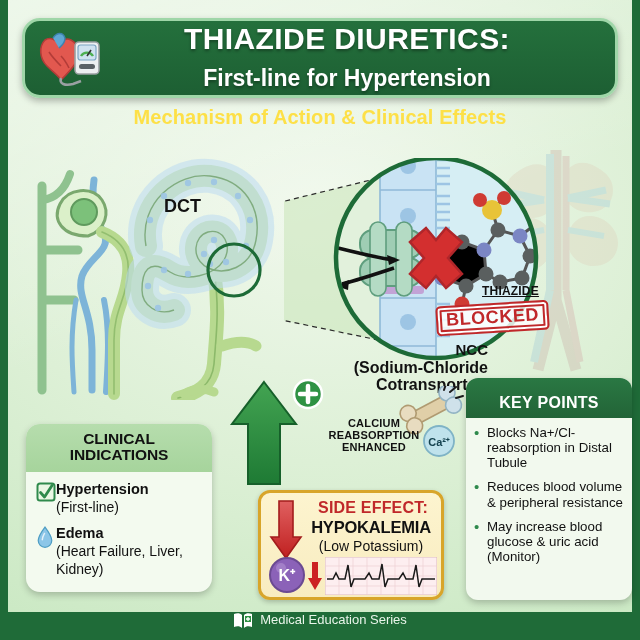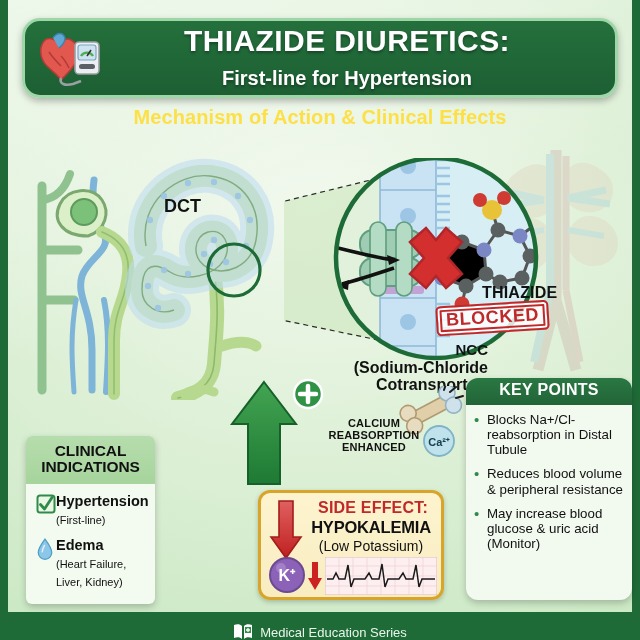--- a/index.html
+++ b/index.html
@@ -33,39 +33,40 @@
     box-shadow:0 3px 7px rgba(0,0,0,.28);
     display:flex; align-items:center; padding:0 6px;
   }
   .hdr-icon{ width:74px; height:64px; flex:0 0 74px; }
   .hdr-text{ flex:1; text-align:center; padding-right:20px; }
   .hdr-t1{
     color:#fff; font-size:30px; font-weight:bold; letter-spacing:.4px;
     line-height:1.02; text-shadow:0 2px 3px rgba(0,0,0,.35);
   }
   .hdr-t2{
-    color:#fff; font-size:20px; font-weight:bold; line-height:1.15;
+    color:#fff; font-size:23px; font-weight:bold; line-height:1.15;
     margin-top:10px; text-shadow:0 2px 3px rgba(0,0,0,.35);
   }
   .subtitle{
     position:absolute; top:106px; left:0; width:640px; text-align:center;
     font-size:20px; font-weight:bold; color:#fde047; letter-spacing:.1px;
   }
 
   
   .nephron{ position:absolute; left:10px; top:150px; width:300px; height:250px; }
   .dct-label{
     position:absolute; left:156px; top:196px; font-size:18px; font-weight:bold; color:#111;
   }
 
   
   .magnifier{ position:absolute; left:276px; top:158px; width:288px; height:212px; }
   .thiazide-label{
-    position:absolute; left:474px; top:284px; font-size:16px; font-weight:bold; color:#111;
+    position:absolute; left:474px; top:284px; font-size:12px; font-weight:bold; color:#111;
     letter-spacing:.2px;
+    text-decoration:underline;
   }
   .ncc-label{
     position:absolute; left:340px; top:318px; width:140px; text-align:right;
     font-size:15px; font-weight:bold; color:#111; line-height:1.08;margin-top:24px;
   }
   .ncc-sub{ font-size:16px; font-weight:bold; display:block; margin-top:1px; }
   .blocked-stamp{
     position:absolute; left:428px; top:303px;
     transform:rotate(-3.5deg);
     border:2.5px solid #c0282a; border-radius:5px;
@@ -99,58 +100,58 @@
     position:absolute; left:38px; top:25px; width:144px; text-align:center;
     font-size:16.5px; font-weight:bold; color:#111; letter-spacing:-.2px;
   }
   .se-sub{
     position:absolute; left:38px; top:45px; width:144px; text-align:center;
     font-size:14px; color:#111;
   }
 
   
   .ci-card{
-    position:absolute; left:18px; top:436px; width:129px; height:168px;
-    background:#f3faef; border-radius:6px;
+    position:absolute; left:18px; top:424px; width:186px; height:168px;
+    background:#f3faef; border-radius:14px;
     box-shadow:0 3px 7px rgba(0,0,0,.22);
     overflow:hidden;
   }
   .ci-head{
     background:linear-gradient(180deg,#b6ddad 0%,#a6d49c 100%);
     padding:7px 6px 8px; text-align:center;
   }
   .ci-head-t{
     font-size:15.5px; font-weight:bold; color:#111; line-height:1.06; letter-spacing:-.1px;
   }
   .ci-list{ padding:8px 8px 0 10px; }
   .ci-item{ display:flex; margin-bottom:8px; }
   .ci-ic{ flex:0 0 20px; padding-top:2px; }
   .ci-b{ font-size:14.5px; font-weight:bold; color:#111; line-height:1.12; }
-  .ci-n{ font-size:11px; color:#111; line-height:1.12; }
+  .ci-n{ font-size:14px; color:#111; line-height:1.12; }
 
   
   .kp-card{
     position:absolute; left:458px; top:378px; width:166px; height:222px;
     background:#f2f9ee; border-radius:12px;
     box-shadow:0 3px 7px rgba(0,0,0,.22); overflow:hidden;
   }
   .kp-head{
     background:linear-gradient(180deg,#2a7843 0%,#226437 100%);
-    padding:3px 4px 6px; text-align:center;
+    padding:16px 4px 6px; text-align:center;
   }
   .kp-head-t{ color:#fff; font-size:16px; font-weight:bold; letter-spacing:.3px; }
   .kp-list{ padding:7px 8px 0 8px; }
   .kp-item{ display:flex; gap:5px; margin-bottom:9px; }
   .kp-dot{ color:#2f8a4c; font-size:15px; line-height:1.05; flex:0 0 8px; }
   .kp-tx{ font-size:13.3px; color:#111; line-height:1.14; }
 
   
   .footer{
     position:absolute; left:0; bottom:0; width:640px; height:28px;
-    background:#1f6b38; display:flex; align-items:flex-end; justify-content:center; gap:7px;
+    background:#1f6b38; display:flex; align-items:flex-start; justify-content:center; gap:7px;
   }
   .footer-t{ color:#e9f5ea; font-size:13px; }
 </style>
 </head>
 <body>
 
 <div id="stage">
 
   <div class="bg">
     <div class="bg-sheen"></div>

